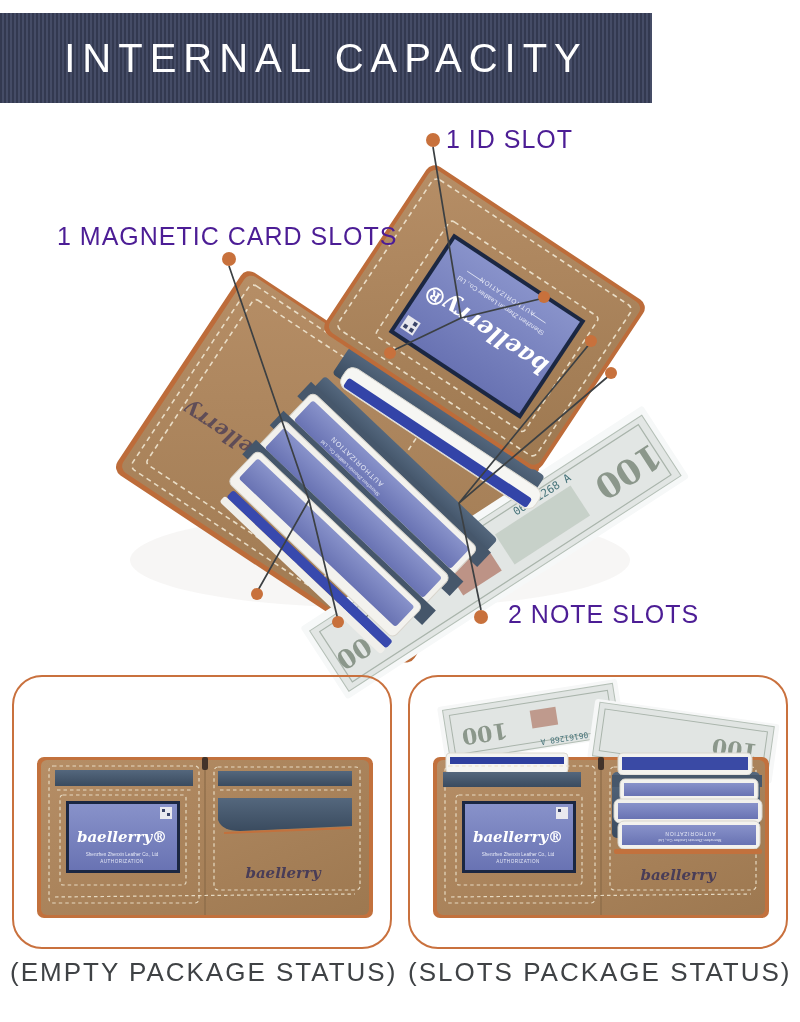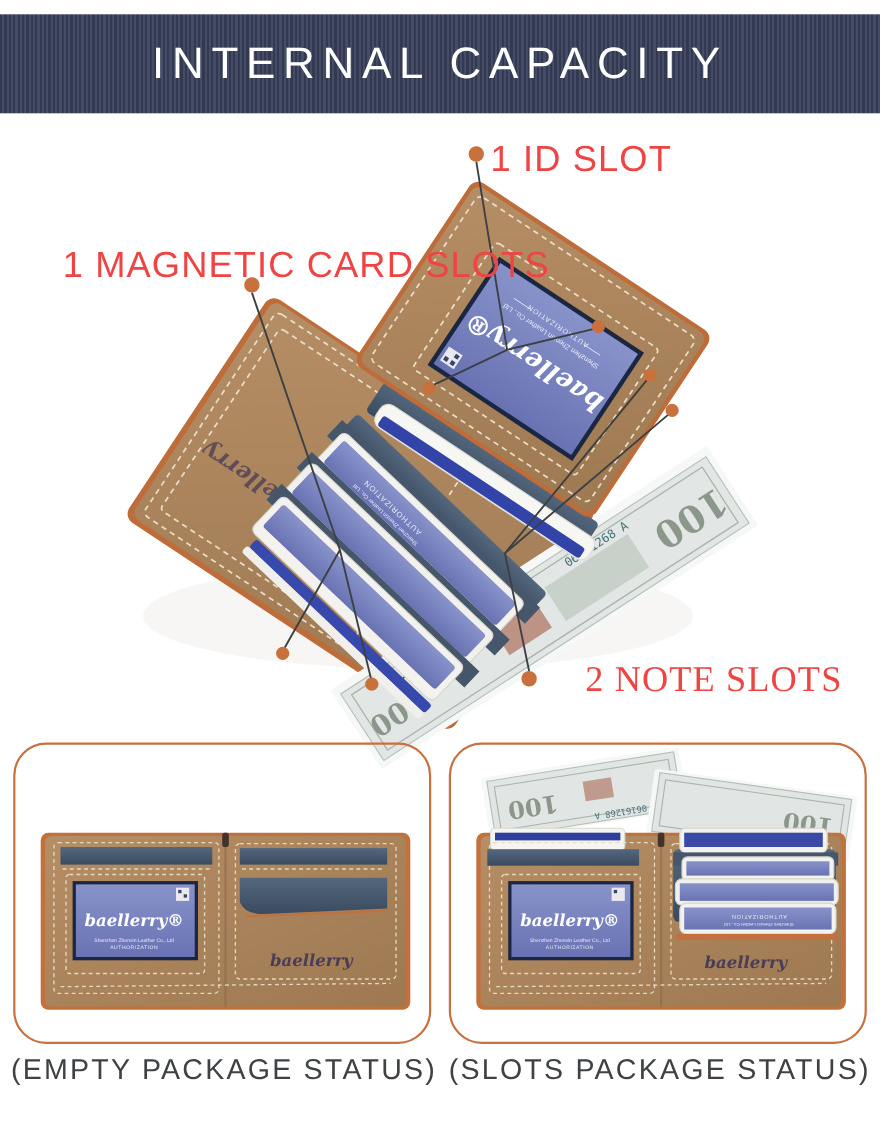--- a/index.html
+++ b/index.html
@@ -1,26 +1,26 @@
 <!DOCTYPE html>
 <html><head>
 <meta charset="utf-8">
 <style>
   html,body{margin:0;padding:0;background:#fff;}
   body{width:800px;height:1022px;position:relative;overflow:hidden;
        font-family:"Liberation Sans",sans-serif;}
-  .banner{position:absolute;left:0;top:13px;width:800px;height:90px;
+  .banner{position:absolute;left:0;top:13px;width:652px;height:90px;
           background:repeating-linear-gradient(90deg,#333950 0 2px,#454c66 2px 4px);
           display:flex;align-items:center;justify-content:center;}
   .banner-title{color:#ffffff;font-size:40px;letter-spacing:7px;font-weight:400;}
   .art{position:absolute;left:0;top:0;}
-  .callout-label{position:absolute;color:#ef4444;font-size:33px;letter-spacing:1px;white-space:nowrap;}
+  .callout-label{position:absolute;color:#4c1d95;font-size:25px;letter-spacing:1px;white-space:nowrap;}
   #label-id{left:446px;top:125px;}
   #label-cards{left:57px;top:222px;}
-  #label-notes{left:532px;top:600px;font-family:Liberation Serif, serif;}
+  #label-notes{left:508px;top:600px;}
   .panel{position:absolute;top:675px;width:376px;height:270px;
          border:2px solid #c9713e;border-radius:30px;background:transparent;}
   #panel-left{left:12px;}
   #panel-right{left:408px;}
   .caption{position:absolute;top:957px;width:380px;text-align:right;
            font-size:26px;letter-spacing:2px;color:#3f4245;white-space:nowrap;}
   #cap-left{left:10px;}
   #cap-right{left:408px;}
   .stitch{fill:none;stroke:#ece1cb;stroke-width:1.6;stroke-dasharray:5 4;opacity:.95;}
   .stitch2{fill:none;stroke:#e9ddc6;stroke-width:1.2;stroke-dasharray:3.5 3;opacity:.95;}

